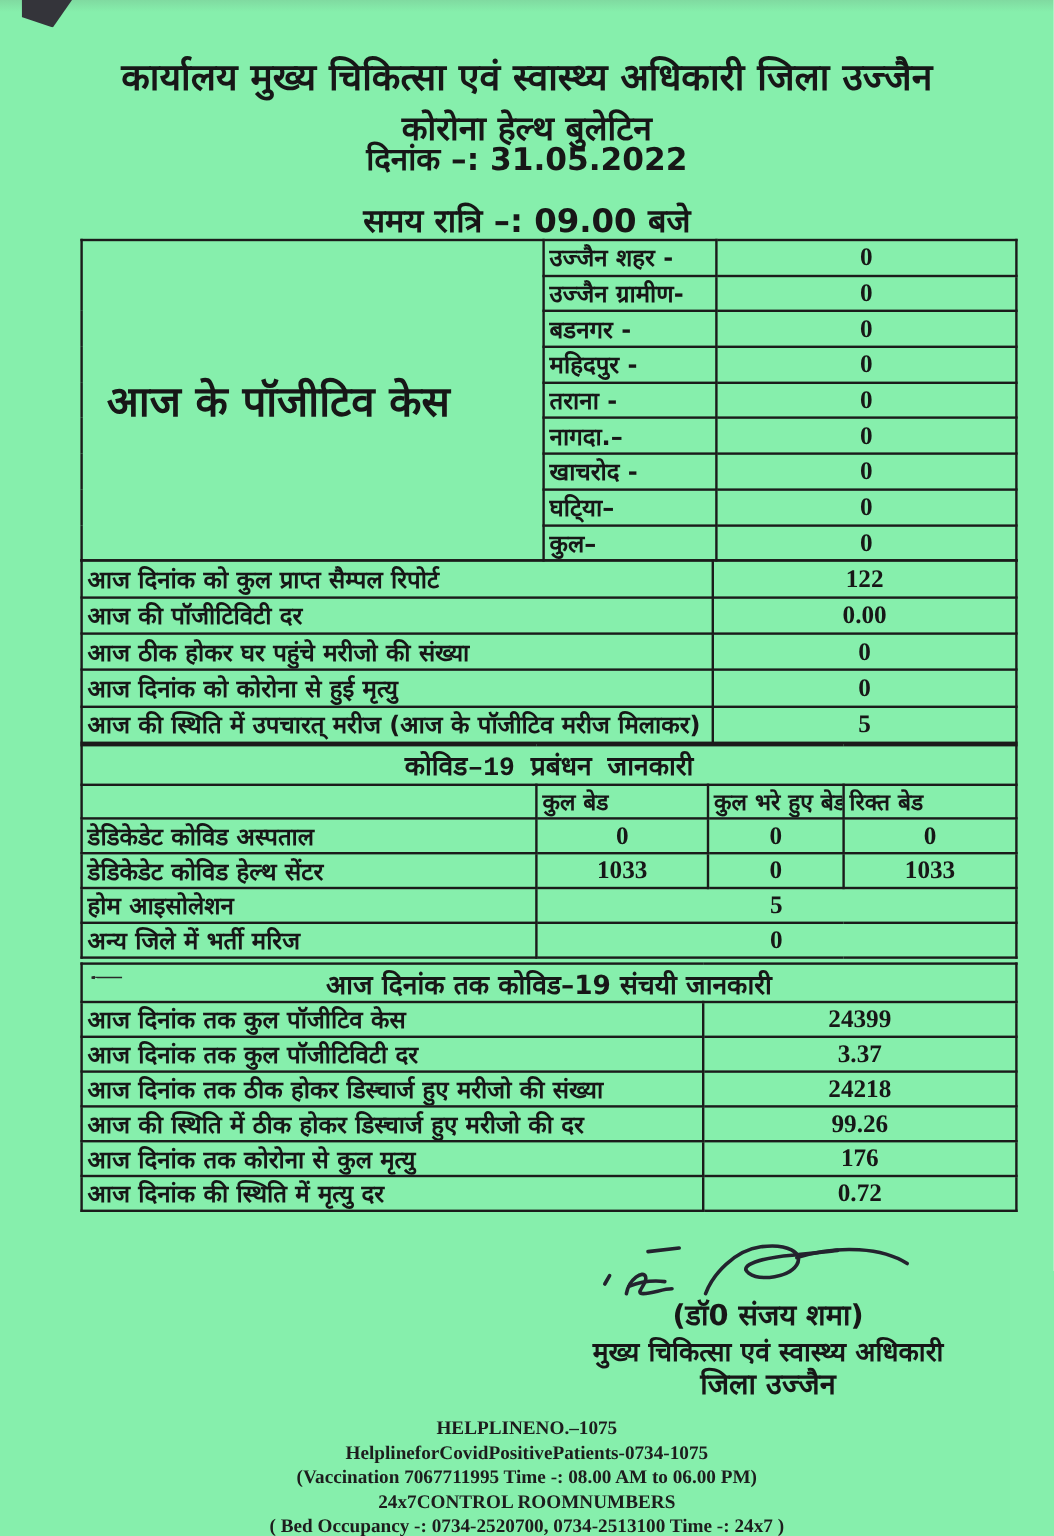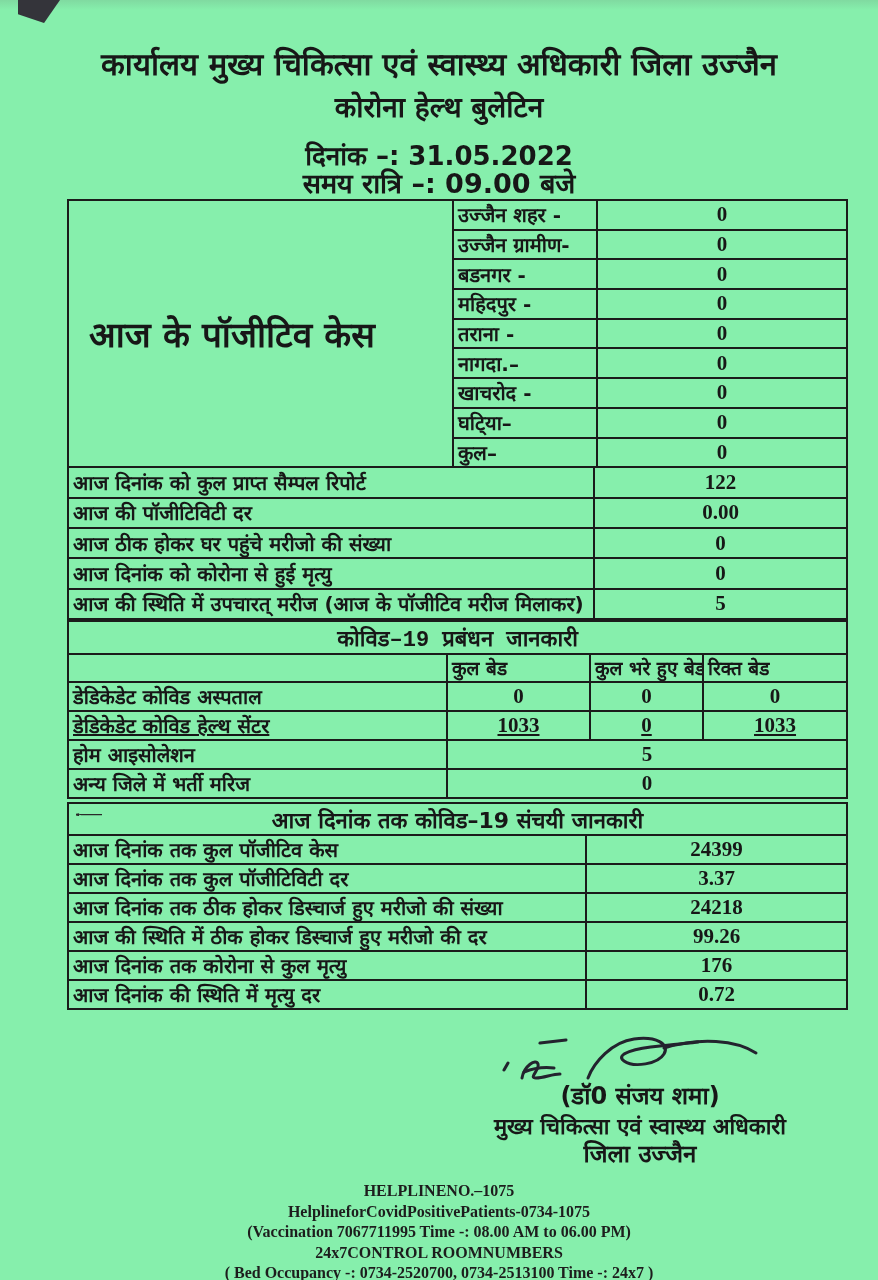--- a/index.html
+++ b/index.html
@@ -25,21 +25,21 @@
   .scan-mark{
     position:absolute;left:18px;top:0;width:42px;height:23px;
     background:#34343a;
     clip-path:polygon(0 0,100% 0,62% 100%,0 62%);
   }
 
   
   .hdr div{position:absolute;left:0;width:100%;text-align:center;font-weight:700;white-space:nowrap;}
   .h-office  {top:42px; font-size:31px;}
   .h-bulletin{top:87px; font-size:28px;}
-  .h-date    {top:137px;font-size:26px;}
+  .h-date    {top:114px;font-size:26px;}
   .h-time    {top:164px;font-size:27px;}
 
   
   .tables{position:absolute;left:67px;top:199px;width:779px;}
   table{border-collapse:collapse;table-layout:fixed;width:779px;}
   td{
     border:2px solid #1b1b1b;
     padding:0 4px;
     font-weight:700;font-size:20px;
     vertical-align:middle;
@@ -56,21 +56,21 @@
   td.sec{
     text-align:center;font-size:22px;height:29px;position:relative;
   }
   td.colh{font-size:19px;}
   .tA tr{height:29.7px;}
   .tB tr{height:30.4px;}
   .tB{margin-top:-2px;}
   .tC tr.hrow{height:29px;font-family:Liberation Mono, monospace;}
   .tC tr.chrow{height:27px;}
   .tC tr.r1{height:29px;}
-  .tC tr.r2{height:28px;text-decoration:underline;}
+  .tC tr.r2{height:28px;}
   .tC tr.r3{height:27px;}
   .tC tr.r4{height:28px;}
   .tD{margin-top:3px;padding-left:12px;}
   .tD tr{height:28.7px;}
   .tD tr.hrow{height:30px;}
   .dash-artifact{
     position:absolute;left:7px;top:9px;width:26px;height:3px;
     background:#2a2a2a;
     clip-path:polygon(0 20%,12% 0,12% 100%,0 80%,0 20%,100% 30%,100% 70%,20% 70%);
   }

